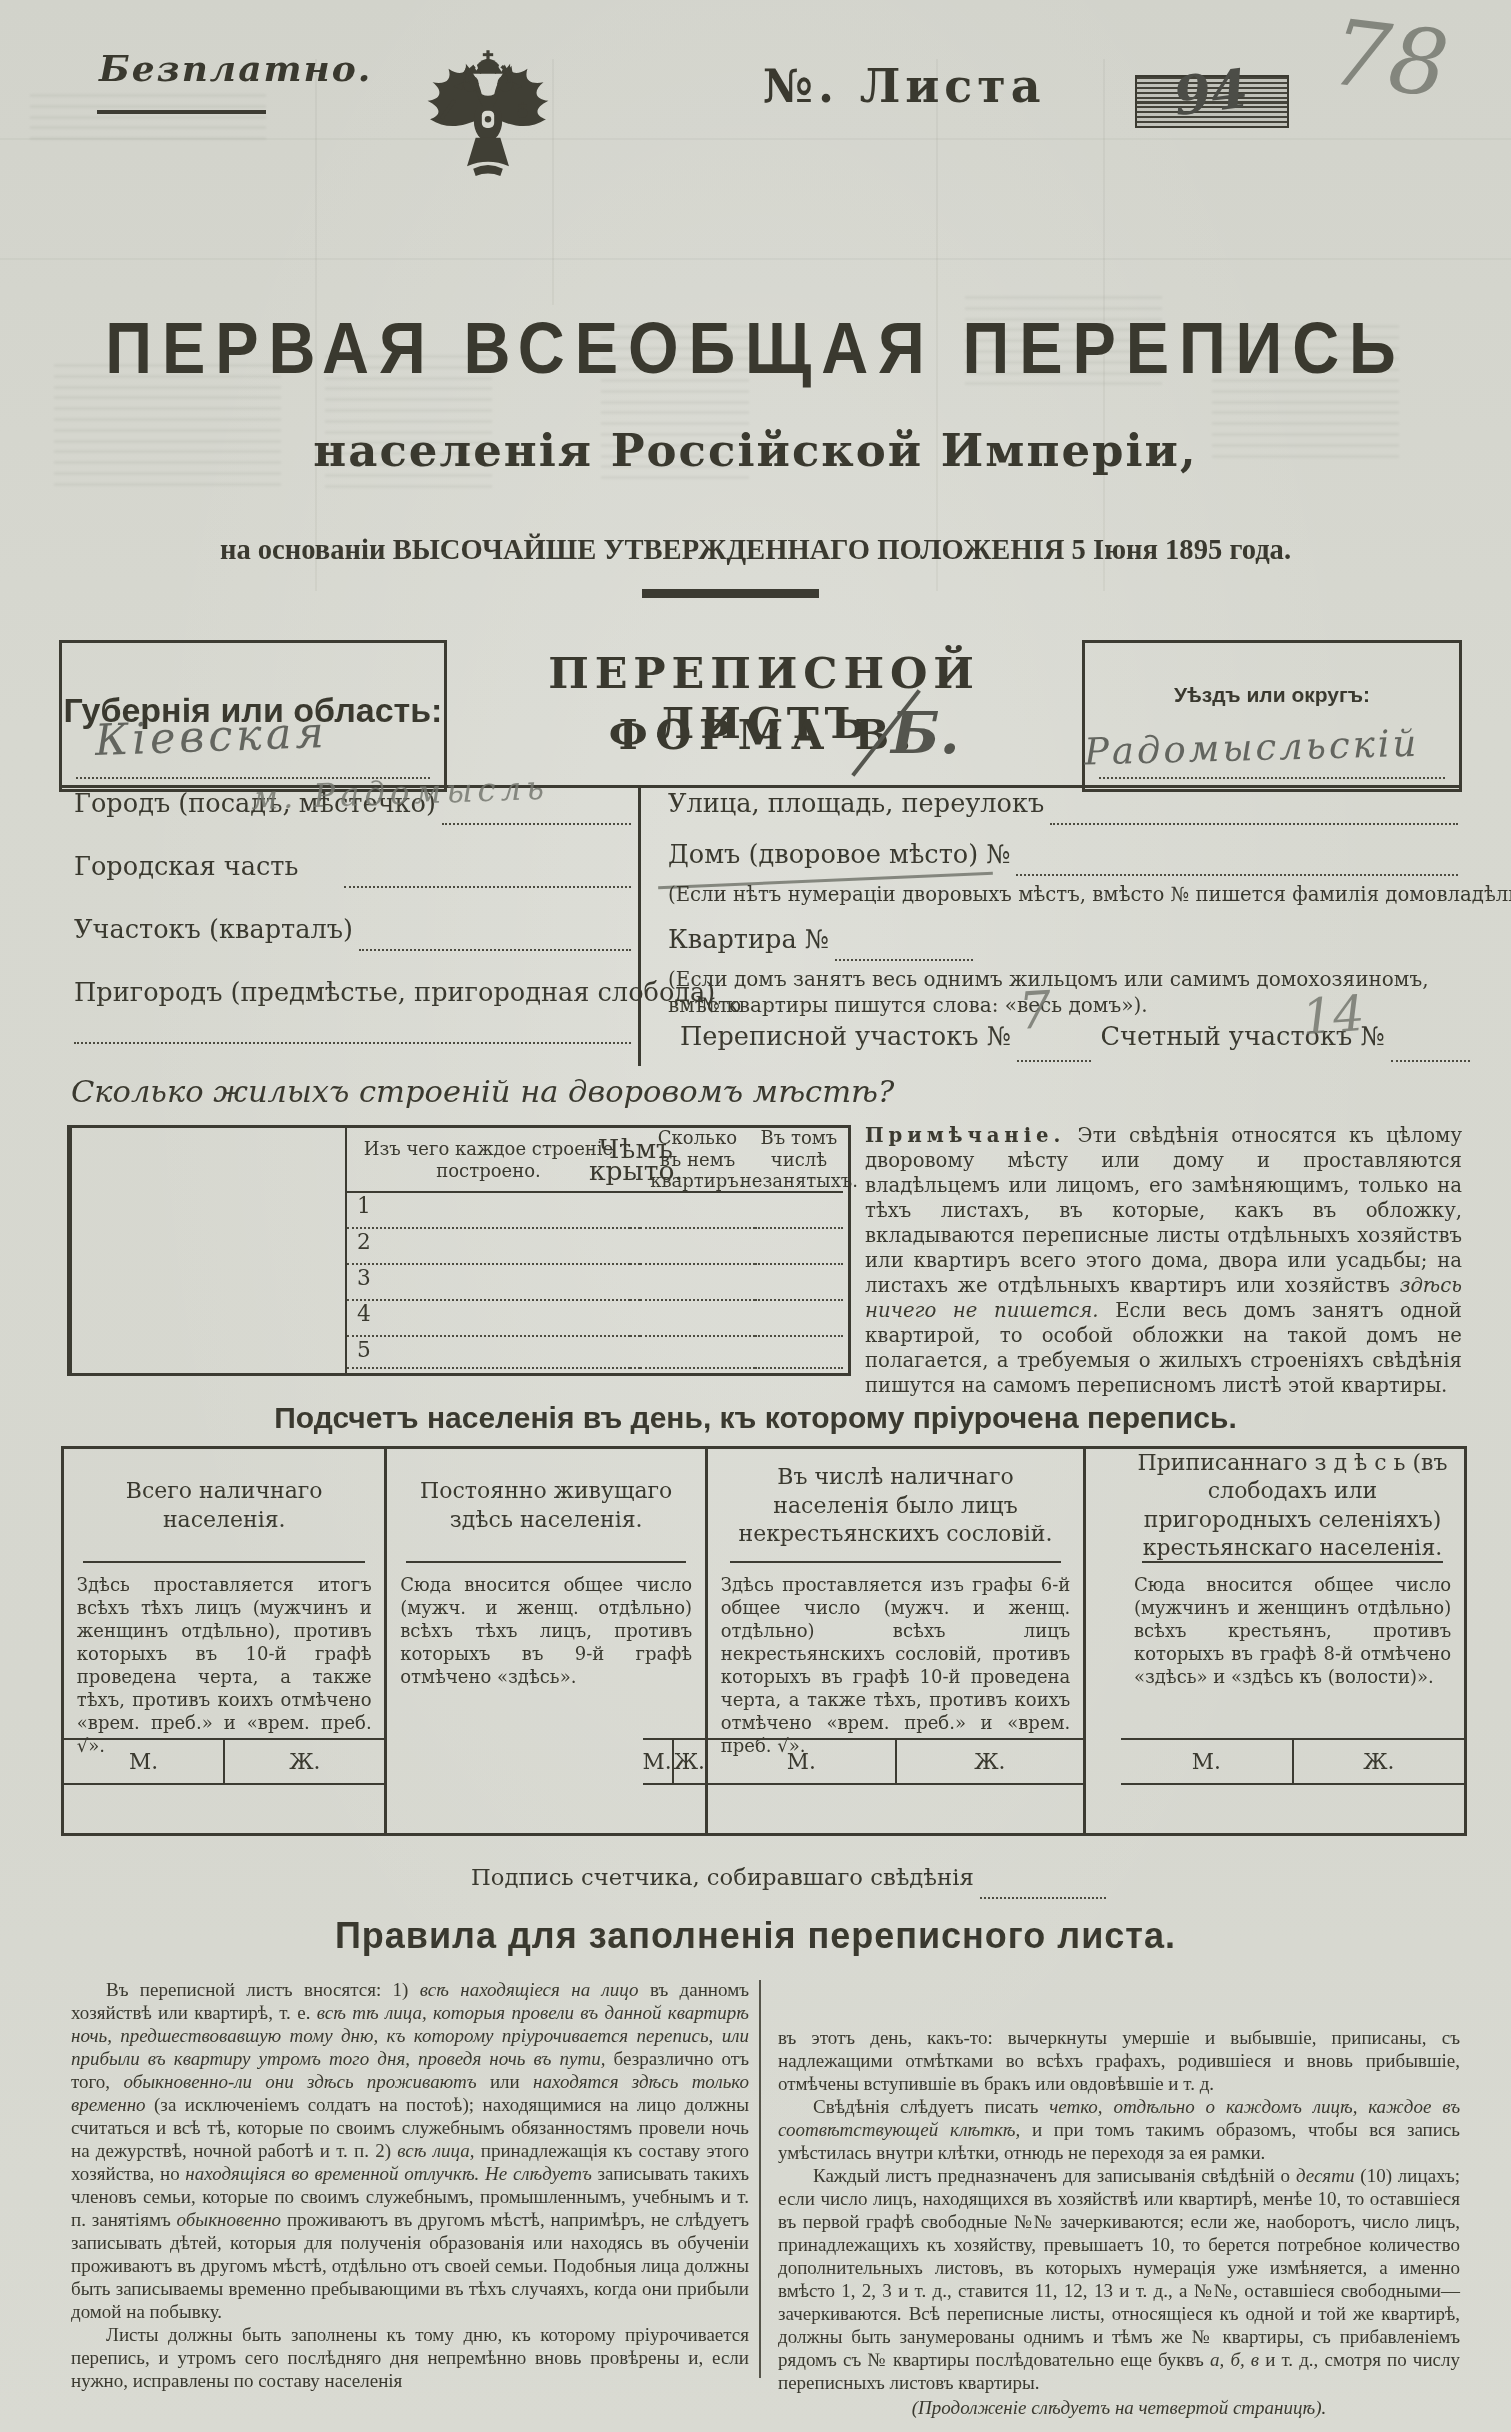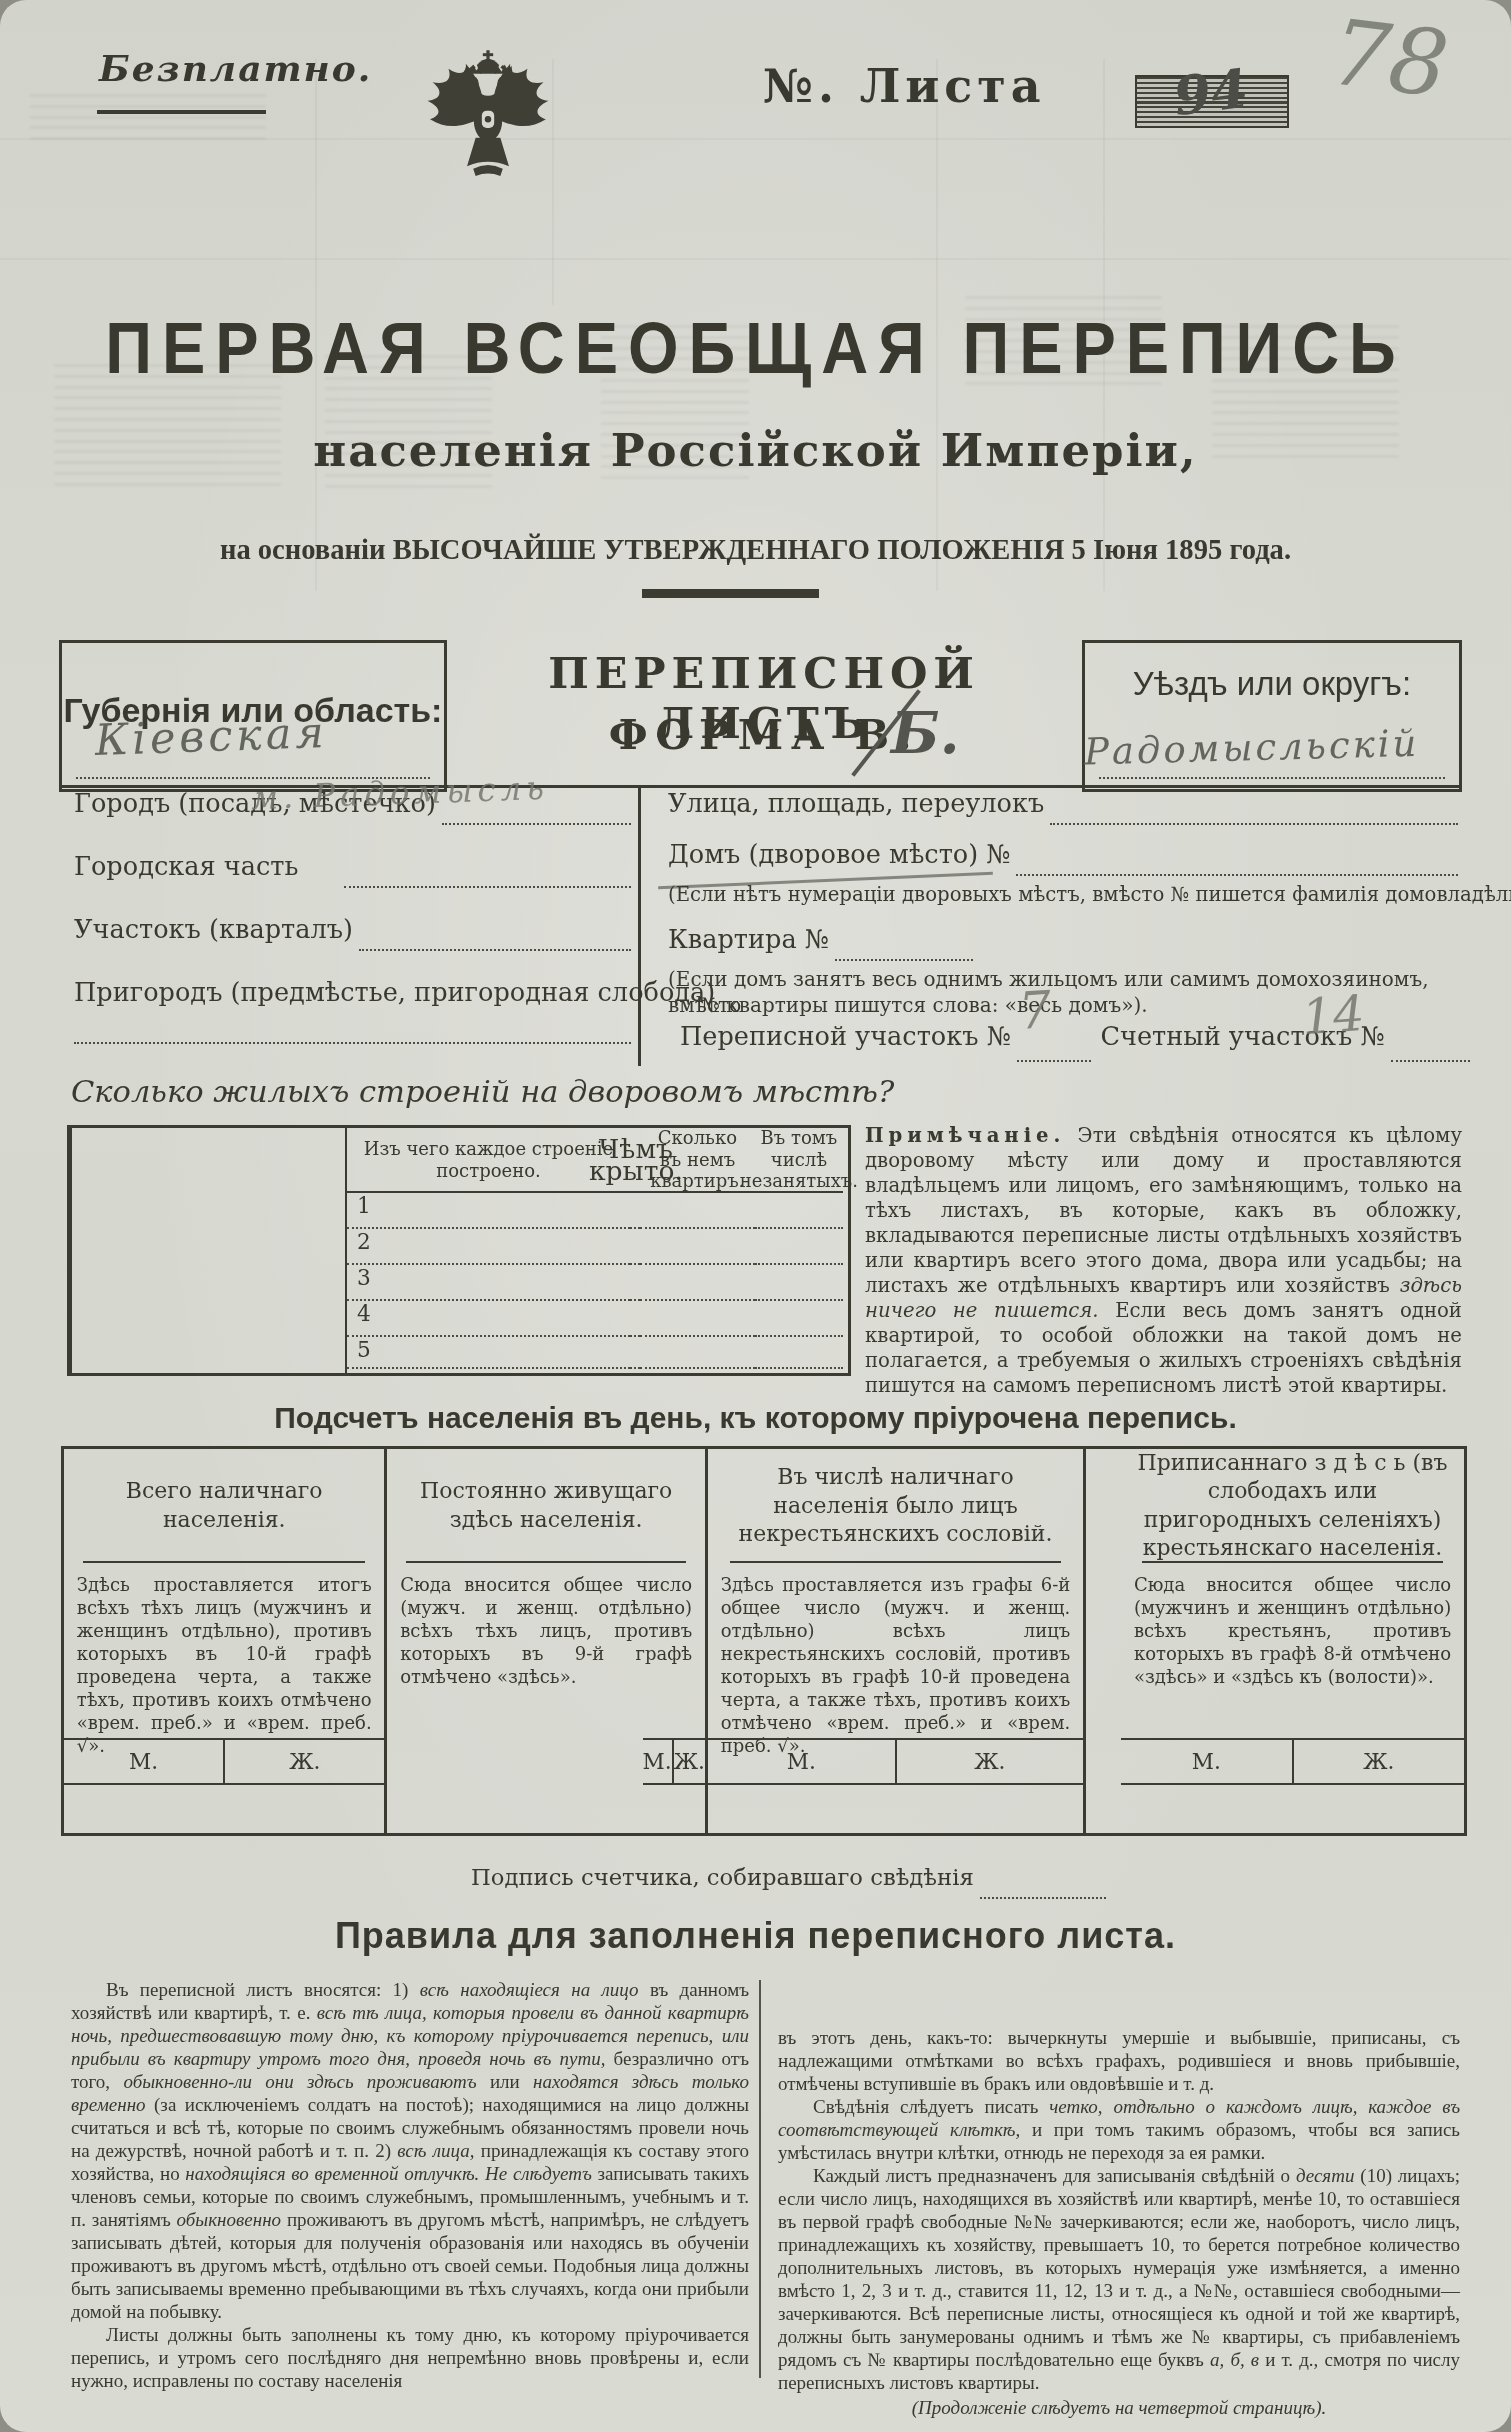--- a/index.html
+++ b/index.html
@@ -1,20 +1,20 @@
 <!DOCTYPE html>
 <html><head>
 <meta charset="utf-8">
 <style>
   html,body{margin:0;padding:0;background:#8e8e86;}
   .page{position:relative;width:1511px;height:2432px;margin:0 auto;overflow:hidden;
     background:
       radial-gradient(ellipse at 50% 40%, rgba(255,255,255,.18), rgba(0,0,0,0) 60%),
       linear-gradient(180deg,#d2d3cb 0%, #d7d8d0 30%, #d6d7cf 70%, #d9dad2 100%);
-    color:#3a392f; font-family:"DejaVu Serif",serif;border-radius:26px;}
+    color:#3a392f; font-family:"DejaVu Serif",serif;}
   .abs{position:absolute;}
   .sans{font-family:"Liberation Sans",sans-serif;}
   .center{text-align:center;}
   .hand{font-family:"DejaVu Serif",serif;font-style:italic;color:#63655f;}
   .pencil{color:rgba(118,120,112,.85);}
   .frow{position:absolute;display:flex;align-items:baseline;}
   .flabel{white-space:nowrap;}
   .dots{flex:1;border-bottom:2.5px dotted #4c4b40;align-self:flex-end;margin:0 0 3.9px 5.9px;height:2px;}
   .dots-fixed{border-bottom:2.5px dotted #4c4b40;align-self:flex-end;margin:0 0 3.9px 5.9px;height:2px;}
   .rule{background:#3c3b32;}
@@ -119,21 +119,21 @@
     <div style="position:absolute;left:13.8px;right:13.8px;bottom:9.9px;border-bottom:2.5px dotted #4c4b40;"></div>
   </div>
   <div class="abs hand" style="left:95px;top:711px;font-size:43px;letter-spacing:3.9px;transform:rotate(-2deg);">Кіевская</div>
 
   <div class="abs center" style="left:445px;top:648px;width:638px;font-size:43px;font-weight:700;letter-spacing:5.9px;">ПЕРЕПИСНОЙ ЛИСТЪ</div>
   <div class="abs center" style="left:445px;top:711px;width:638px;font-size:41px;font-weight:700;letter-spacing:7.9px;">ФОРМА В.</div>
   <div class="abs" style="left:832px;top:731px;width:108px;height:3.9px;background:#55564f;transform:rotate(-52deg);"></div>
   <div class="abs hand" style="left:891px;top:699px;font-size:57px;font-weight:600;color:#54554e;">Б.</div>
 
   <div class="box" style="left:1082px;top:640px;width:374px;height:146px;">
-    <div class="sans center" style="margin-top:22px;font-size:33px;font-weight:400;">Уѣздъ или округъ:</div>
+    <div class="sans center" style="margin-top:40px;font-size:21px;font-weight:700;">Уѣздъ или округъ:</div>
     <div style="position:absolute;left:13.8px;right:13.8px;bottom:9.9px;border-bottom:2.5px dotted #4c4b40;"></div>
   </div>
   <div class="abs hand" style="left:1084px;top:725px;width:424px;font-size:37px;letter-spacing:3px;transform:rotate(-1.5deg);white-space:nowrap;">Радомысльскій</div>
 
   <div class="abs rule" style="left:59px;top:785px;width:1401px;height:3px;"></div>
   <div class="abs rule" style="left:638px;top:788px;width:3px;height:278px;"></div>
 
   <div class="frow" style="left:74px;top:788px;width:557px;height:41px;font-size:25.6px;">
     <span class="flabel">Городъ (посадъ, мѣстечко)</span>
     <span class="dots"></span>

